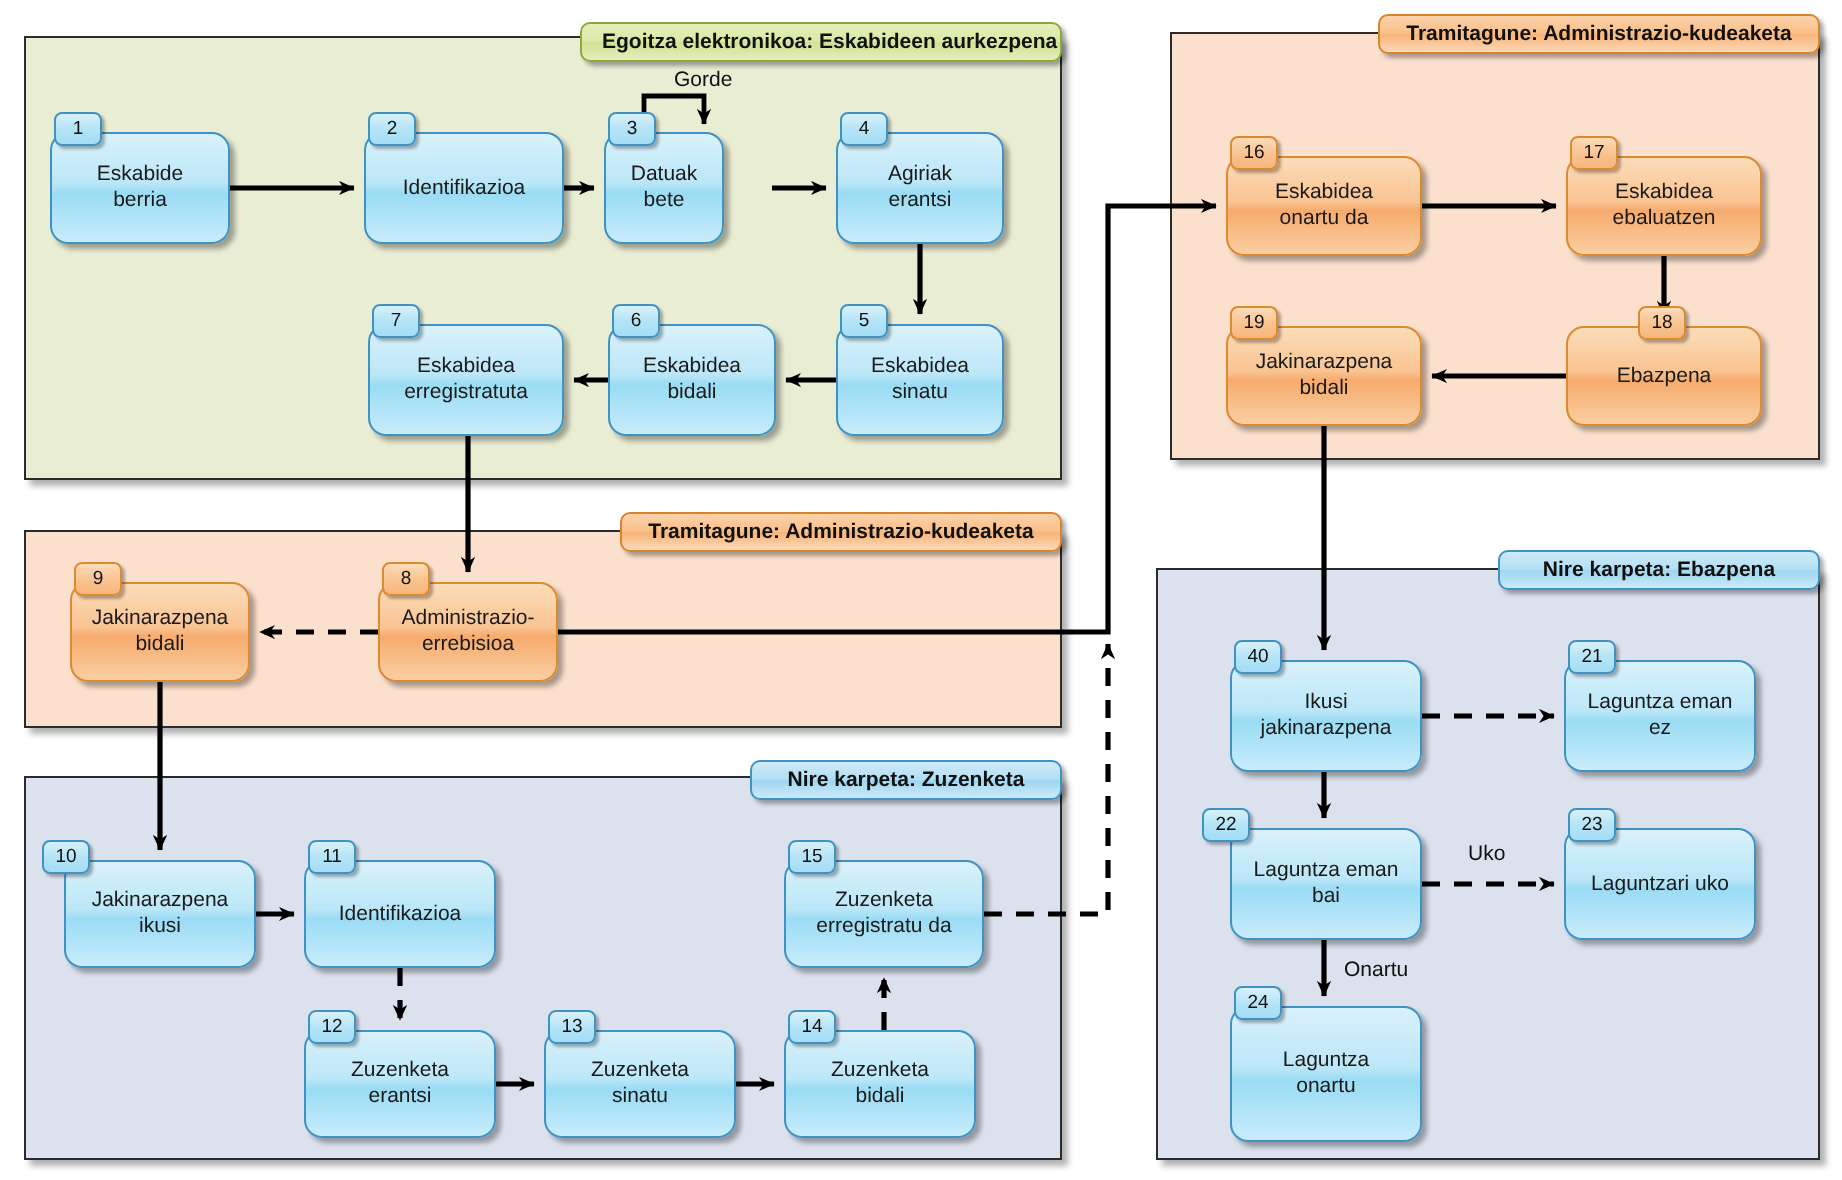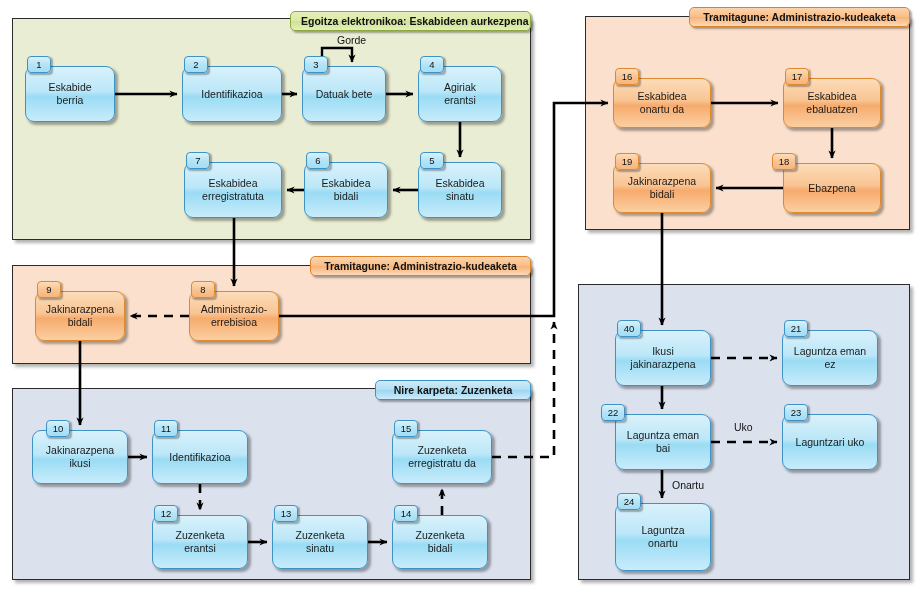--- a/index.html
+++ b/index.html
@@ -113,36 +113,37 @@
       <line x1="711" y1="358" x2="777" y2="358"></line>
       <line x1="711" y1="442" x2="777" y2="442"></line>
       <path d="M492,457 L554,457 L554,322"></path>
     </g>
   </svg>
 
   <div class="gtitle green" id="gt0" style="left: 290px; top: 11px; width: 241px;">Egoitza elektronikoa: Eskabideen aurkezpena</div>
   <div class="gtitle orange" id="gt1" style="left: 310px; top: 256px; width: 221px;">Tramitagune: Administrazio-kudeaketa</div>
   <div class="gtitle blue" id="gt2" style="left: 375px; top: 380px; width: 156px;">Nire karpeta: Zuzenketa</div>
   <div class="gtitle orange" id="gt3" style="left: 689px; top: 7px; width: 221px;">Tramitagune: Administrazio-kudeaketa</div>
+  <div class="gtitle blue" id="gt4" style="left: 749px; top: 275px; width: 161px;">Nire karpeta: Ebazpena</div>
 
   <div id="nodes-layer">
       <div class="node blue" style="left: 25px; top: 66px; width: 90px; height: 56px;">
         <div>
           <span>Eskabide</span>
           <span>berria</span>
         </div>
       </div>
       <div class="badge blue" style="left: 27px; top: 56px;">1</div>
       <div class="node blue" style="left: 182px; top: 66px; width: 100px; height: 56px;">
         <div>
           <span>Identifikazioa</span>
         </div>
       </div>
       <div class="badge blue" style="left: 184px; top: 56px;">2</div>
-      <div class="node blue" style="left: 302px; top: 66px; width: 84px; height: 56px;">
+      <div class="node blue" style="left: 302px; top: 66px; width: 60px; height: 56px;">
         <div>
           <span>Datuak bete</span>
         </div>
       </div>
       <div class="badge blue" style="left: 304px; top: 56px;">3</div>
       <div class="node blue" style="left: 418px; top: 66px; width: 84px; height: 56px;">
         <div>
           <span>Agiriak</span>
           <span>erantsi</span>
         </div>
@@ -182,21 +183,21 @@
           <span>bidali</span>
         </div>
       </div>
       <div class="badge orange" style="left: 37px; top: 281px;">9</div>
       <div class="node blue" style="left: 32px; top: 430px; width: 96px; height: 54px;">
         <div>
           <span>Jakinarazpena</span>
           <span>ikusi</span>
         </div>
       </div>
-      <div class="badge blue" style="left: 46px; top: 420px;">10</div>
+      <div class="badge blue" style="left: 21px; top: 420px;">10</div>
       <div class="node blue" style="left: 152px; top: 430px; width: 96px; height: 54px;">
         <div>
           <span>Identifikazioa</span>
         </div>
       </div>
       <div class="badge blue" style="left: 154px; top: 420px;">11</div>
       <div class="node blue" style="left: 152px; top: 515px; width: 96px; height: 54px;">
         <div>
           <span>Zuzenketa</span>
           <span>erantsi</span>
@@ -236,21 +237,21 @@
           <span>Eskabidea</span>
           <span>ebaluatzen</span>
         </div>
       </div>
       <div class="badge orange" style="left: 785px; top: 68px;">17</div>
       <div class="node orange" style="left: 783px; top: 163px; width: 98px; height: 50px;">
         <div>
           <span>Ebazpena</span>
         </div>
       </div>
-      <div class="badge orange" style="left: 772px; top: 153px;">18</div>
+      <div class="badge orange" style="left: 819px; top: 153px;">18</div>
       <div class="node orange" style="left: 613px; top: 163px; width: 98px; height: 50px;">
         <div>
           <span>Jakinarazpena</span>
           <span>bidali</span>
         </div>
       </div>
       <div class="badge orange" style="left: 615px; top: 153px;">19</div>
       <div class="node blue" style="left: 615px; top: 330px; width: 96px; height: 56px;">
         <div>
           <span>Ikusi</span>

